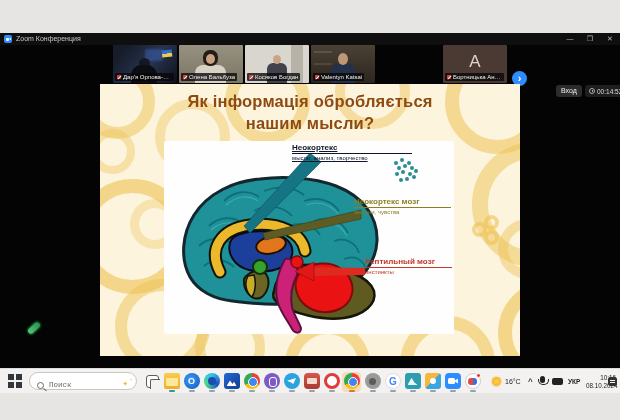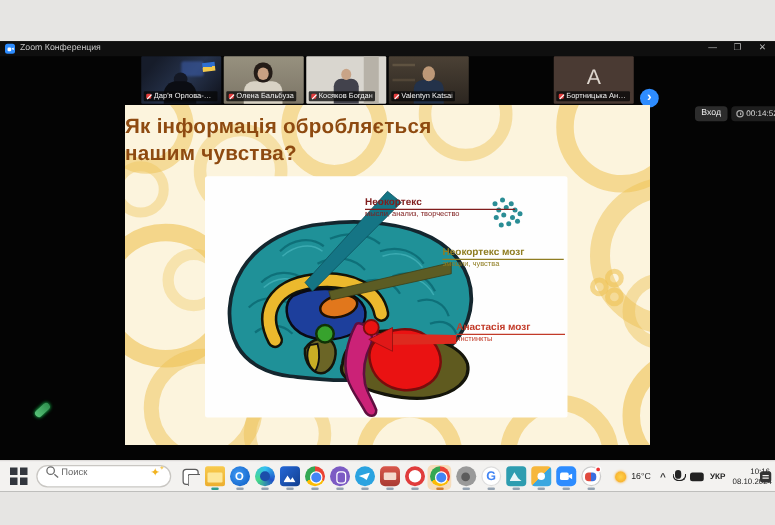--- a/index.html
+++ b/index.html
@@ -52,31 +52,31 @@
   .join-pill { position:absolute; left:556px; top:52px; height:12px; padding:0 5px; background:#2c2c2c; border-radius:3px; font-size:7px; color:#eee; line-height:12px; }
   .timer-pill { position:absolute; left:585px; top:52px; height:12px; padding:0 4px; background:#1e1e1e; border-radius:3px; display:flex; align-items:center; gap:2px; }
   .timer-pill .clock { width:6px; height:6px; border:1px solid #aaa; border-radius:50%; position:relative; }
   .timer-pill .clock:after { content:""; position:absolute; left:2px; top:1px; width:1px; height:2px; background:#aaa; }
   .timer-pill .t { font-size:6.5px; color:#ddd; }
   
   .pencil { position:absolute; left:27px; top:292px; width:14px; height:6px; border-radius:3px; background:linear-gradient(90deg,#57c277,#2e8f4e); transform:rotate(-42deg); box-shadow:0 0 3px #1d5; }
   
   .slide { position:absolute; left:100px; top:51px; width:420px; height:272px; background:#fcf4dd; overflow:hidden; }
   .ring { position:absolute; border-style:solid; border-color:#eec254; border-radius:50%; }
-  .slide-title { position:absolute; left:0; top:7px; width:100%; font-weight:bold; font-size:16.5px; line-height:1.32; letter-spacing:.2px; }
+  .slide-title { position:absolute; left:0; top:7px; width:100%; text-align:center; font-weight:bold; font-size:16.5px; line-height:1.32; letter-spacing:.2px; }
   .whitebox { position:absolute; left:64px; top:57px; width:290px; height:193px; background:#fefefe; border-radius:2px; }
   .whitebox svg { position:absolute; left:0; top:0; }
   .blabel { position:absolute; }
   .blabel .bt { font-size:8px; font-weight:bold; border-bottom:1px solid currentColor; padding-bottom:1px; display:block; }
   .blabel .bs { font-size:6px; display:block; margin-top:1px; }
   
   .taskbar { position:absolute; left:0; top:368px; width:620px; height:25px; background:#f3f2f0; border-top:1px solid #dedcda; }
   .start { position:absolute; left:8px; top:5px; width:15px; height:15px; display:grid; grid-template-columns:6px 6px; grid-template-rows:6px 6px; gap:1.5px; }
   .start i { background:#32363d; }
-  .searchbox { position:absolute; left:29px; top:3px; width:108px; height:18px; background:#fff; border:1px solid #c9c7c3; border-radius:11px; display:flex; align-items:flex-start; }
+  .searchbox { position:absolute; left:29px; top:3px; width:108px; height:18px; background:#fff; border:1px solid #c9c7c3; border-radius:11px; display:flex; align-items:flex-end;font-family:Liberation Mono, monospace; }
   .searchbox .mag { width:7px; height:7px; border:1.2px solid #6a6a6a; border-radius:50%; margin-left:7px; position:relative; flex:0 0 auto;}
   .searchbox .mag:after { content:""; position:absolute; left:5px; top:5.5px; width:3.5px; height:1.2px; background:#6a6a6a; transform:rotate(40deg); }
   .searchbox .ph { font-size:7.5px; color:#666; margin-left:5px; flex:1; }
   .searchbox .spark { font-size:9px; color:#f2b320; margin-right:8px; position:relative; }
   .searchbox .spark:after { content:"✦"; position:absolute; font-size:5px; color:#f6cb5a; left:7px; top:-2px; }
   .taskview { position:absolute; left:146px; top:6px; width:13px; height:13px; border:1.3px solid #5c5c5c; border-radius:3px; background:#fff; }
   .taskview:after { content:""; position:absolute; left:3px; top:3px; width:9px; height:9px; background:#f3f2f0; border-left:1.3px solid #5c5c5c; border-top:1.3px solid #5c5c5c; border-radius:2px 0 0 0; }
   .apps { position:absolute; left:162px; top:0; height:25px; }
   .slot { position:absolute; top:3px; width:19px; height:20px; border-radius:4px; }
   .slot .und { position:absolute; left:6.5px; bottom:0px; width:6px; height:2px; border-radius:1px; background:#94a2b1; }
@@ -214,21 +214,21 @@
         <div class="ring" style="left: -20px; top: -20px; width: 75px; height: 75px; border-width: 12px; opacity: 0.5; border-color: rgb(238, 194, 84);"></div>
         <div class="ring" style="left: 398px; top: 135px; width: 60px; height: 60px; border-width: 10px; opacity: 0.45; border-color: rgb(238, 194, 84);"></div>
         <div class="ring" style="left: -10px; top: 45px; width: 45px; height: 45px; border-width: 8px; opacity: 0.4; border-color: rgb(238, 194, 84);"></div>
         <div class="ring" style="left: 30px; top: 115px; width: 50px; height: 50px; border-width: 9px; opacity: 0.35; border-color: rgb(238, 194, 84);"></div>
         <div class="ring" style="left: 372px; top: 138px; width: 15px; height: 15px; border-width: 4px; opacity: 0.6; border-color: rgb(238, 194, 84);"></div>
         <div class="ring" style="left: 384px; top: 131px; width: 15px; height: 15px; border-width: 4px; opacity: 0.6; border-color: rgb(238, 194, 84);"></div>
         <div class="ring" style="left: 384px; top: 146px; width: 15px; height: 15px; border-width: 4px; opacity: 0.6; border-color: rgb(238, 194, 84);"></div>
       </div>
     <div class="slide-title" style="color: rgb(142, 74, 16);">
       <div>Як інформація обробляється</div>
-      <div>нашим чувства?</div>
+      <div>нашим мысли?</div>
     </div>
 
     <div class="whitebox">
       <svg width="290" height="193" viewBox="0 0 290 193">
 
         <path d="M96,38 C70,40 44,52 30,74 C18,93 16,118 26,136 C34,150 50,158 68,160 C86,162 100,164 118,163 C140,162 162,158 180,148 C200,137 212,120 213,100 C214,75 198,55 172,45 C148,36 118,35 96,38 Z" fill="#1f9198" stroke="#14262e" stroke-width="3"></path>
         <g fill="none" stroke="#0d6d76" stroke-width="1.8" opacity="0.9">
           <path d="M60,60 C70,50 85,48 95,56"></path>
             <path d="M100,50 C115,44 130,46 140,54"></path>
           <path d="M45,85 C55,75 70,75 80,83"></path>
@@ -281,30 +281,30 @@
           <circle cx="233" cy="33" r="2"></circle>
             <circle cx="239" cy="31" r="2"></circle>
             <circle cx="246" cy="33" r="2"></circle>
           <circle cx="252" cy="30" r="2"></circle>
             <circle cx="250" cy="36" r="2"></circle>
             <circle cx="243" cy="38" r="2"></circle>
           <circle cx="237" cy="39" r="2"></circle>
         </g>
       </svg>
 
-      <div class="blabel" style="left: 128px; top: 16px; width: 120px; color: #7f1d1d;">
+      <div class="blabel" style="left: 128px; top: 2px; width: 120px; color: #0f172a; text-decoration: underline;">
         <span class="bt">Неокортекс</span>
         <span class="bs">мысли, анализ, творчество</span>
       </div>
       <div class="blabel" style="left: 190px; top: 56px; width: 97px; color: rgb(143, 125, 34);">
         <span class="bt">Неокортекс мозг</span>
         <span class="bs">эмоции, чувства</span>
       </div>
       <div class="blabel" style="left: 201px; top: 116px; width: 87px; color: rgb(194, 58, 40);">
-        <span class="bt">Анастасія мозг</span>
+        <span class="bt">Рептильный мозг</span>
         <span class="bs">инстинкты</span>
       </div>
     </div>
   </div>
 </div>
 
 <div class="taskbar">
   <div class="start">
       <i></i>
       <i></i>

